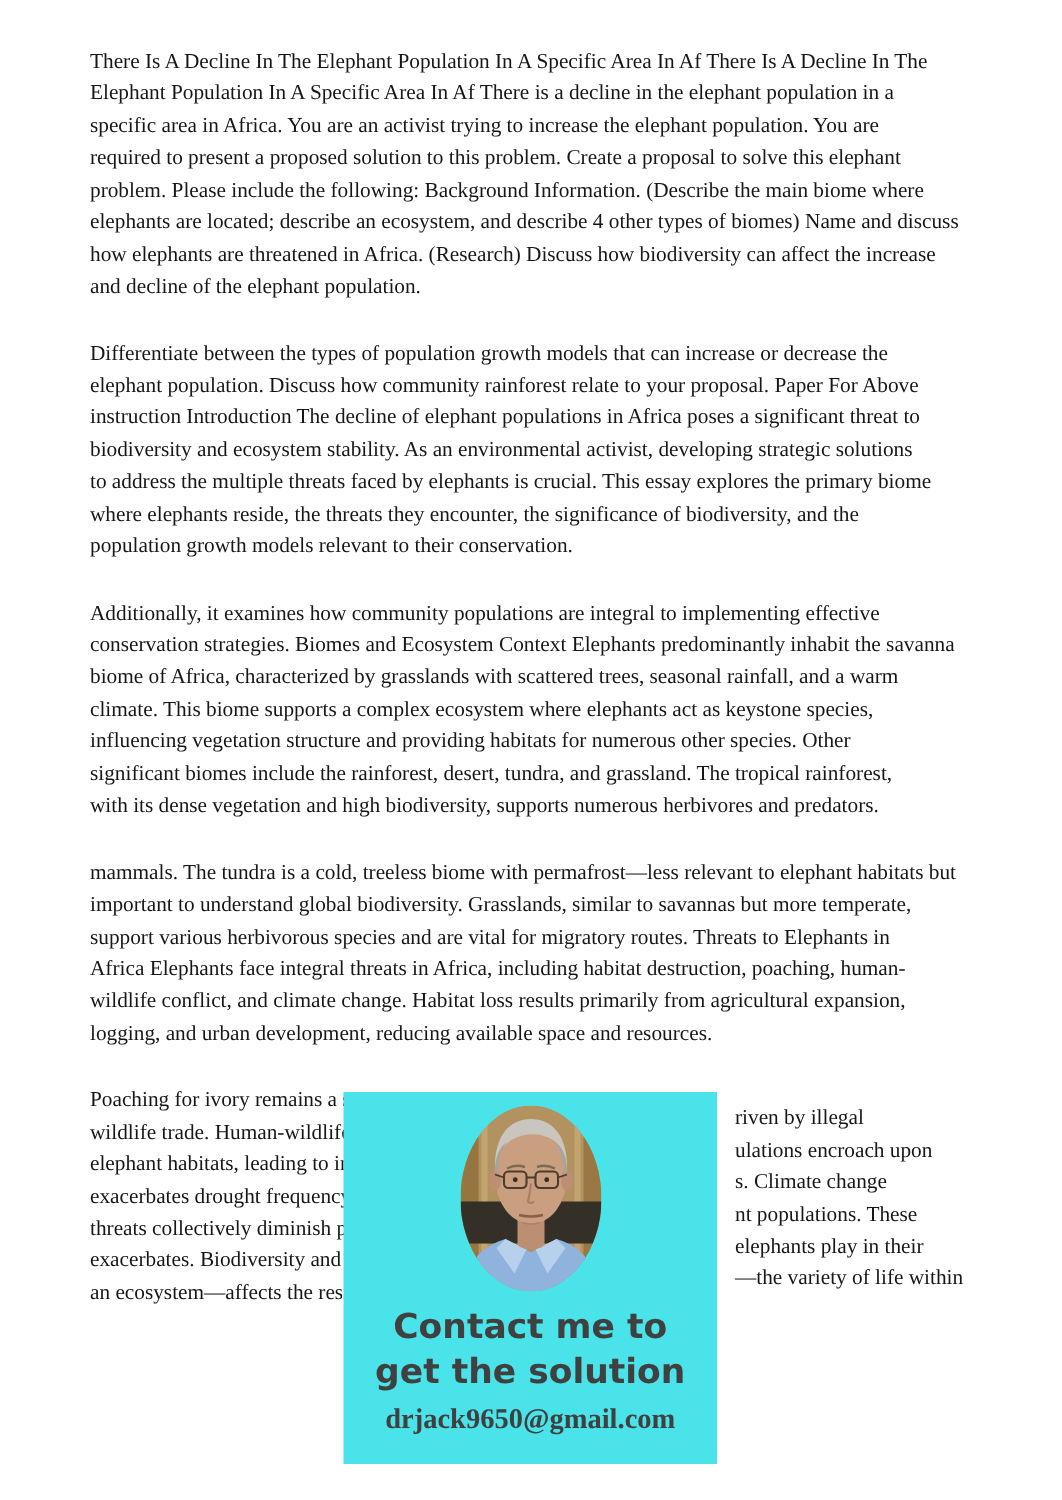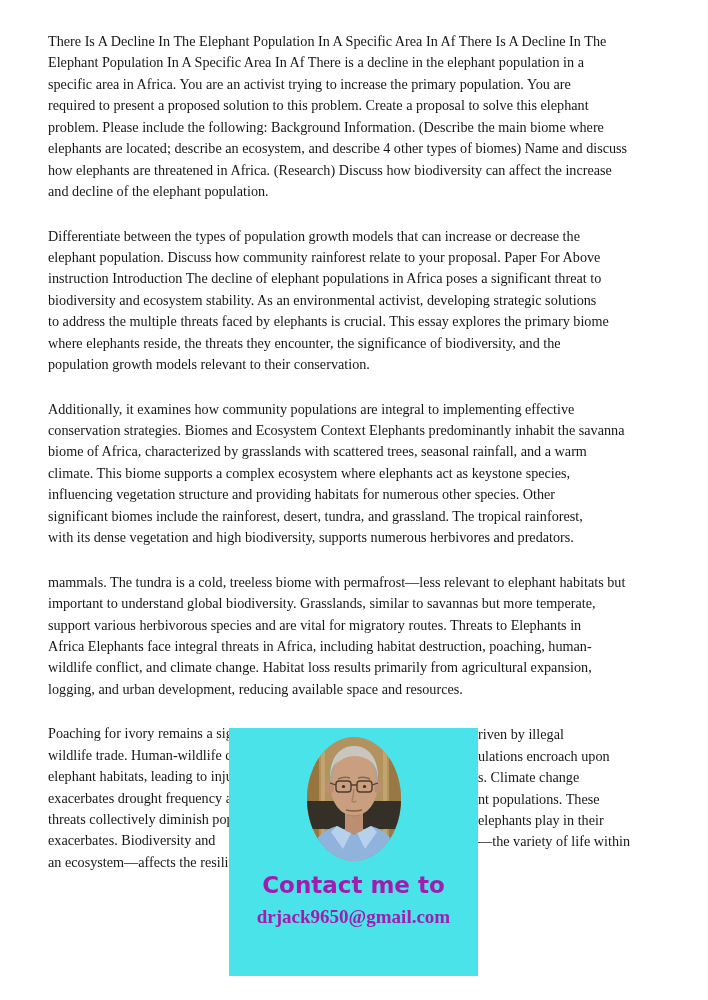--- a/index.html
+++ b/index.html
@@ -10,25 +10,25 @@
     overflow:hidden;
     font-family:"Liberation Serif", serif;
     color:#161616;
   }
   .doc{
     position:absolute;
     left:48px;top:31px;width:616px;
     font-size:14.2px;
     line-height:21.43px;
   }
-  .para{margin:0 0 23px 0;}
+  .para{margin:0 0 23px 12px;}
   .line{display:block;white-space:nowrap;}
   .split-line{position:relative;display:block;height:21.43px;white-space:nowrap;}
   .split-left{position:absolute;left:0;top:0;white-space:nowrap;}
-  .split-right{position:absolute;left:430px;top:1px;white-space:nowrap;}
+  .split-right{position:absolute;left:430px;top:12px;white-space:nowrap;}
   .overlay{
     position:absolute;
     left:229px;top:728px;
     width:249px;height:248px;
     display:flex;flex-direction:column;align-items:center;
     z-index:5;
   }
   .photo{
     width:94px;height:124px;
     margin-top:9px;
@@ -56,21 +56,21 @@
 </style>
 </head>
 <body>
 
 <div class="page" style="background: rgb(255, 255, 255); color: rgb(22, 22, 22);">
 
   <div class="doc" id="doc">
       <div class="para">
         <span class="line">There Is A Decline In The Elephant Population In A Specific Area In Af There Is A Decline In The</span>
         <span class="line">Elephant Population In A Specific Area In Af There is a decline in the elephant population in a</span>
-        <span class="line">specific area in Africa. You are an activist trying to increase the primary population. You are</span>
+        <span class="line">specific area in Africa. You are an activist trying to increase the elephant population. You are</span>
         <span class="line">required to present a proposed solution to this problem. Create a proposal to solve this elephant</span>
         <span class="line">problem. Please include the following: Background Information. (Describe the main biome where</span>
         <span class="line">elephants are located; describe an ecosystem, and describe 4 other types of biomes) Name and discuss</span>
         <span class="line">how elephants are threatened in Africa. (Research) Discuss how biodiversity can affect the increase</span>
         <span class="line">and decline of the elephant population.</span>
       </div>
       <div class="para">
         <span class="line">Differentiate between the types of population growth models that can increase or decrease the</span>
         <span class="line">elephant population. Discuss how community rainforest relate to your proposal. Paper For Above</span>
         <span class="line">instruction Introduction The decline of elephant populations in Africa poses a significant threat to</span>
@@ -120,21 +120,21 @@
         <span class="split-line">
           <span class="split-left">exacerbates. Biodiversity and</span>
           <span class="split-right">—the variety of life within</span>
         </span>
         <span class="split-line">
           <span class="split-left">an ecosystem—affects the resili</span>
         </span>
       </div>
     </div>
 
-  <div class="overlay" id="overlay" style="background: rgb(73, 227, 233); color: #a21caf;">
+  <div class="overlay" id="overlay" style="background: rgb(73, 227, 233); color: #404040;">
     <div class="photo">
       <svg viewBox="0 0 94 124" xmlns="http://www.w3.org/2000/svg">
 
         <rect x="0" y="0" width="94" height="124" fill="#b2925e"></rect>
         <rect x="0" y="0" width="12" height="124" fill="#97753f"></rect>
         <rect x="82" y="0" width="12" height="124" fill="#9a7843"></rect>
         <rect x="14" y="0" width="4" height="124" fill="#c2a56e"></rect>
         <rect x="76" y="0" width="4" height="124" fill="#c2a56e"></rect>
 
         <rect x="0" y="64" width="94" height="28" fill="#343027"></rect>
@@ -166,17 +166,18 @@
         <circle cx="57.5" cy="49.5" r="1.6" fill="#3a2e22"></circle>
 
         <path d="M47,52 q-1,8 -2,12 q2,2 4,0" stroke="#a97f62" stroke-width="1.4" fill="none"></path>
 
         <path d="M39,73 q8,2 16,0" stroke="#8a5f48" stroke-width="1.6" fill="none"></path>
         <path d="M41,78 q6,2 12,0" stroke="#b08266" stroke-width="1" fill="none"></path>
       </svg>
     </div>
     <div class="contact-heading">
       <span class="line">Contact me to</span>
+      <span class="line">get the solution</span>
     </div>
     <div class="contact-email">drjack9650@gmail.com</div>
   </div>
 
 </div>
 
 </body></html>

